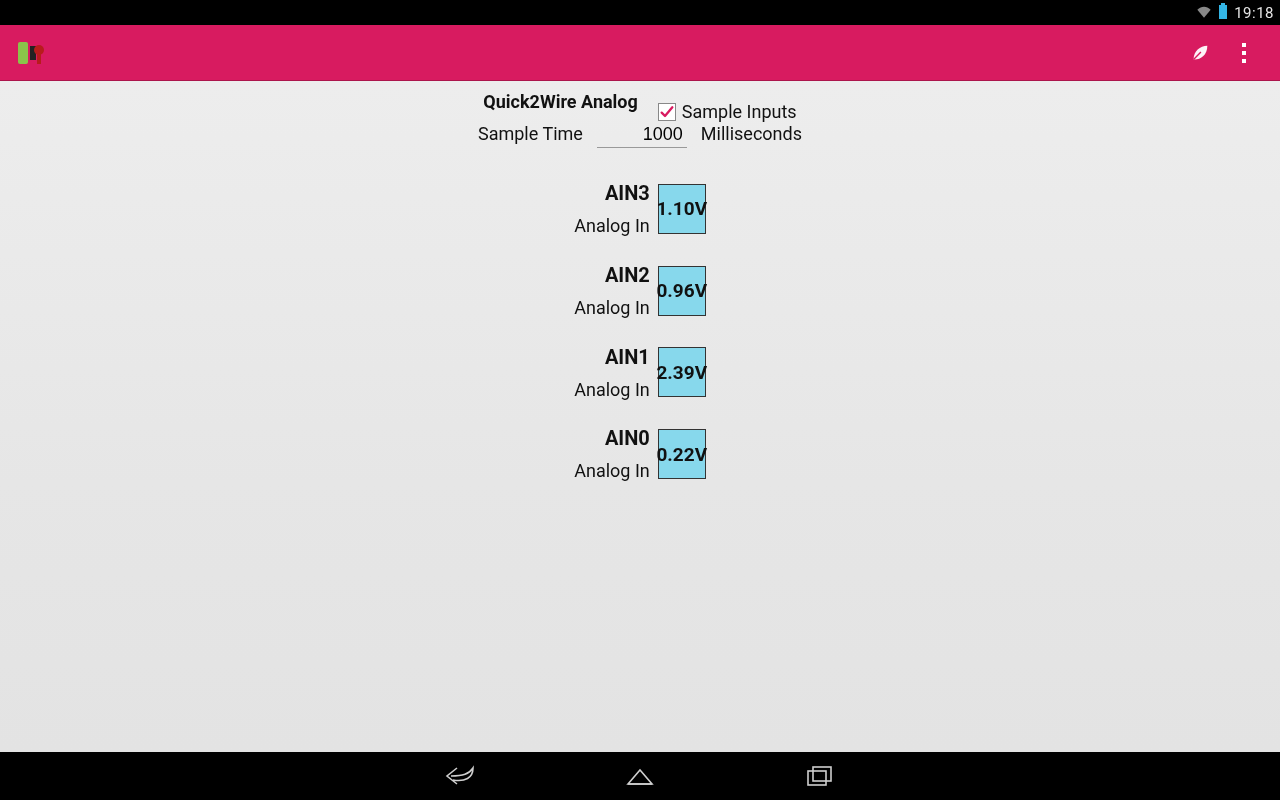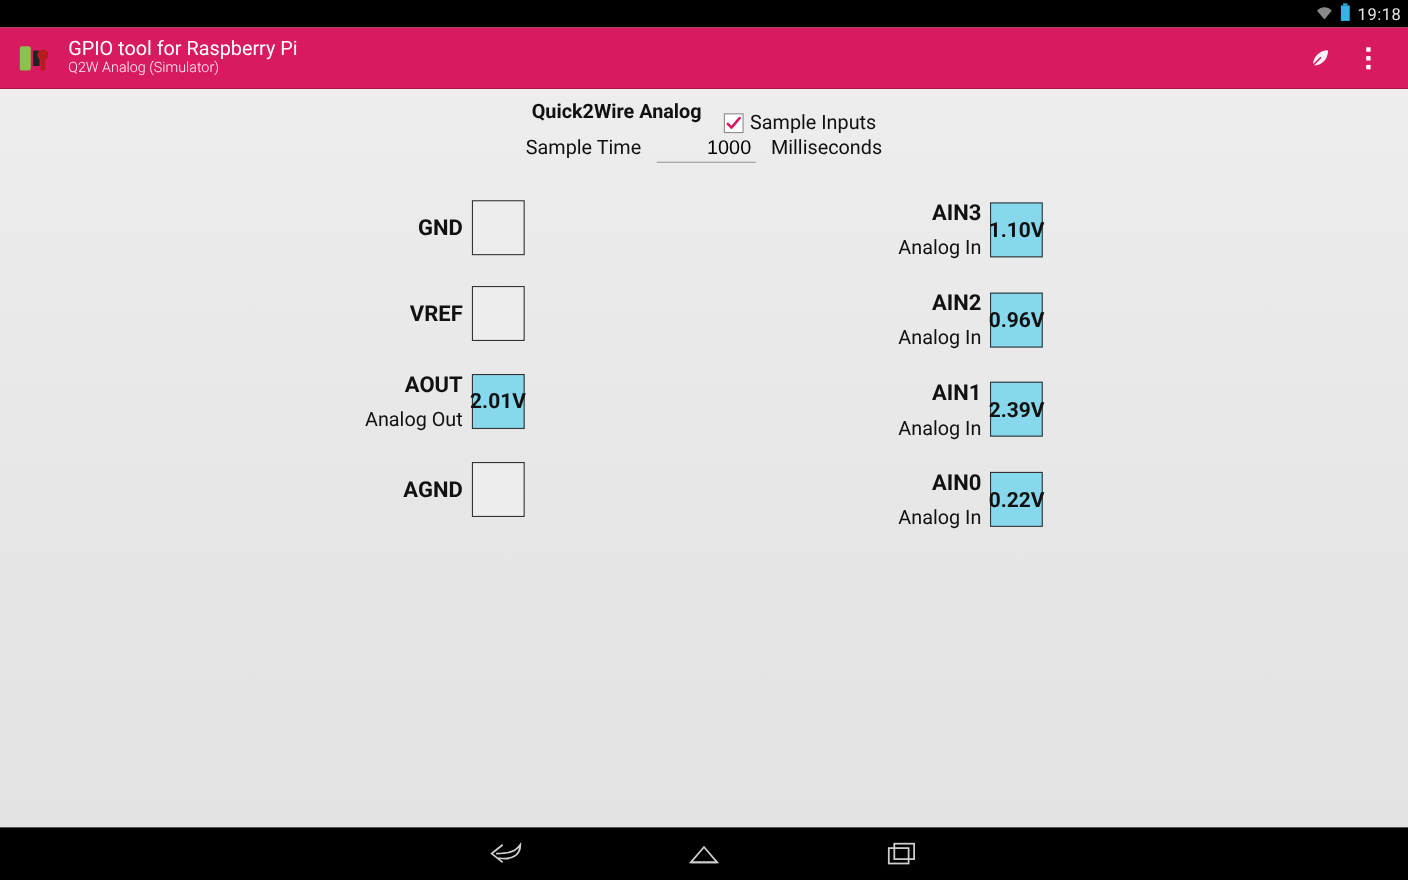--- a/index.html
+++ b/index.html
@@ -165,24 +165,20 @@
 
 <div class="app-bar">
   <div class="app-icon">
     <svg width="34" height="34" viewBox="0 0 34 34">
       <rect x="4" y="6" width="10" height="22" rx="2" fill="#8bc34a"></rect>
       <rect x="16" y="10" width="6" height="14" fill="#222"></rect>
       <circle cx="25" cy="14" r="5" fill="#b71c1c"></circle>
       <rect x="23" y="18" width="4" height="10" fill="#b71c1c"></rect>
     </svg>
   </div>
-  <div class="app-titles">
-    <div class="app-title">GPIO tool for Raspberry Pi</div>
-    <div class="app-subtitle">Q2W Analog (Simulator)</div>
-  </div>
   <div class="app-bar-spacer"></div>
   <div class="app-action">
     <svg width="22" height="22" viewBox="0 0 24 24">
         <path d="M5 19 C5 10 12 4 20 4 C20 14 13 19 6 19 Z" fill="#fff" opacity="0.95"></path>
         <path d="M5 19 L13 11" stroke="#d81b60" stroke-width="1.5"></path>
       </svg>
   </div>
   <div class="app-action">
     <div class="overflow-dots">
         <span></span>
@@ -206,47 +202,20 @@
     </label>
   </div>
 
   <div class="sample-row">
     <span>Sample Time</span>
     <input class="sample-input" type="text" value="1000" style="">
     <span>Milliseconds</span>
   </div>
 
   <div class="pins-area">
-    <div class="pin-col" id="left-col">
-        <div class="pin-row">
-          <div class="pin-labels">
-            <div class="pin-name">GND</div>
-          </div>
-          <div class="pin-box"></div>
-        </div>
-        <div class="pin-row">
-          <div class="pin-labels">
-            <div class="pin-name">VREF</div>
-          </div>
-          <div class="pin-box"></div>
-        </div>
-        <div class="pin-row">
-          <div class="pin-labels">
-            <div class="pin-name">AOUT</div>
-            <div class="pin-sub">Analog Out</div>
-          </div>
-          <div class="pin-box active">2.01V</div>
-        </div>
-        <div class="pin-row">
-          <div class="pin-labels">
-            <div class="pin-name">AGND</div>
-          </div>
-          <div class="pin-box"></div>
-        </div>
-      </div>
     <div class="pin-col" id="right-col">
         <div class="pin-row">
           <div class="pin-labels">
             <div class="pin-name">AIN3</div>
             <div class="pin-sub">Analog In</div>
           </div>
           <div class="pin-box active">1.10V</div>
         </div>
         <div class="pin-row">
           <div class="pin-labels">

